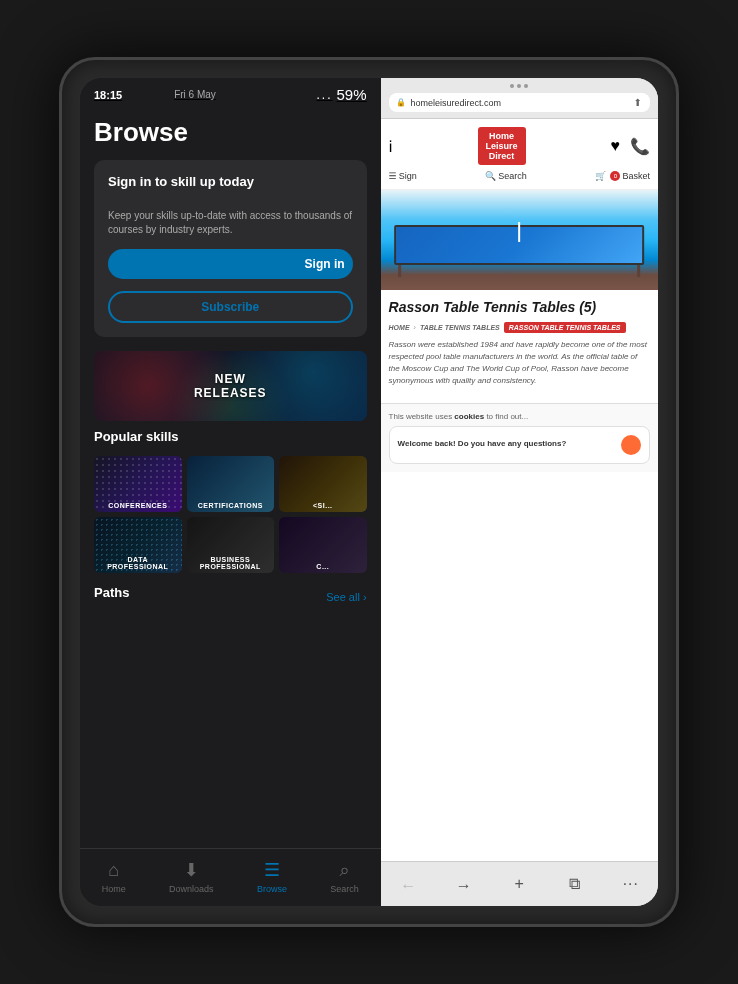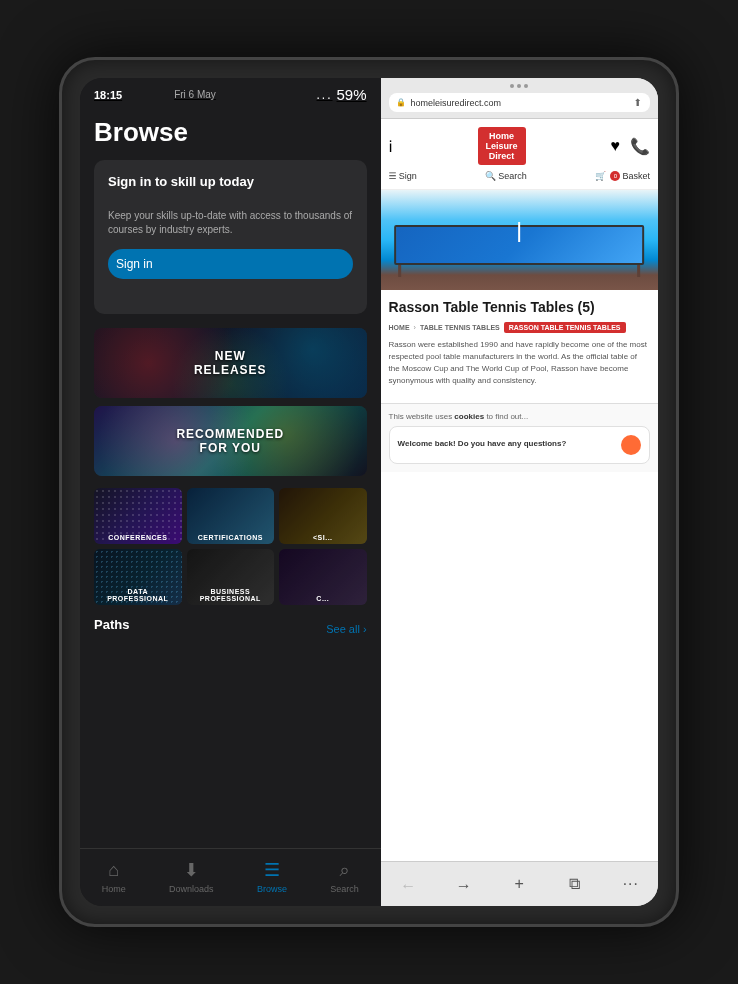--- a/index.html
+++ b/index.html
@@ -100,23 +100,23 @@
 
     .btn-signin {
       display: block;
       width: 100%;
       background: #0073b1;
       color: #fff;
       border: none;
       border-radius: 20px;
       padding: 8px;
       font-size: 12px;
-      font-weight: 400;
-      text-align: left;
-      margin-bottom: 21px;
+      font-weight: 700;
+      text-align: right;
+      margin-bottom: 12px;
       cursor: pointer;
     }
 
     .btn-subscribe {
       display: block;
       width: 100%;
       background: transparent;
       color: #0073b1;
       border: 2px solid #0073b1;
       border-radius: 20px;
@@ -465,20 +465,21 @@
     }
 
     .tt-leg {
       width: 3px;
       height: 12px;
       background: #5d4037;
     }
 
     .product-info {
       padding: 8px;
+      font-style: italic;
     }
 
     .product-title {
       font-size: 14px;
       font-weight: 700;
       color: #1a1a1a;
       margin-bottom: 6px;
       line-height: 1.3;
     }
 
@@ -618,33 +619,31 @@
       </div>
 
       <div class="left-content">
 
         <h1 class="browse-title">Browse</h1>
 
         <div class="signin-card">
           <h3>Sign in to skill up today</h3>
           <p>Keep your skills up-to-date with access to thousands of courses by industry experts.</p>
           <button class="btn-signin">Sign in</button>
+          <button class="btn-subscribe">Subscribe</button>
         </div>
 
         <div class="featured-banner banner-new-releases">
           <div class="banner-overlay"></div>
           <div class="banner-text">NEW<br>RELEASES</div>
         </div>
 
-        <div class="featured-banner banner-recommended" style="margin-bottom:12px;">
-          <div class="banner-overlay"></div>
-          <div class="banner-text">RECOMMENDED<br>FOR YOU</div>
-        </div>
 
         <div class="popular-skills-section">
+          <div class="section-title">Popular skills</div>
         </div>
 
         <div class="course-grid">
           <div class="course-card course-card-conferences">
             <div class="course-label">CONFERENCES</div>
           </div>
           <div class="course-card course-card-certifications">
             <div class="course-label">CERTIFICATIONS</div>
           </div>
           <div class="course-card course-card-3">
@@ -750,21 +749,21 @@
 
           <h2 class="product-title">Rasson Table Tennis Tables (5)</h2>
 
           <div class="breadcrumb-nav">
             <span class="breadcrumb-item">HOME</span>
             <span style="font-size:7px; color:#999;">›</span>
             <span class="breadcrumb-item">TABLE TENNIS TABLES</span>
             <span class="breadcrumb-current">RASSON TABLE TENNIS TABLES</span>
           </div>
 
-          <p class="product-description">Rasson were established 1990 and have rapidly become one of the most respected pool table manufacturers in the world. As the official table of the Moscow Cup and The World Cup of Pool, Rasson have become synonymous with quality and consistency.</p>
+          <p class="product-description">Rasson were established 1984 and have rapidly become one of the most respected pool table manufacturers in the world. As the official table of the Moscow Cup and The World Cup of Pool, Rasson have become synonymous with quality and consistency.</p>
 
         </div>
 
         <div class="cookie-banner">
           <div class="cookie-text">
             <span>This website uses </span>
             <strong>cookies</strong>
             <span> to find out...</span>
           </div>
           <div class="chat-widget">

